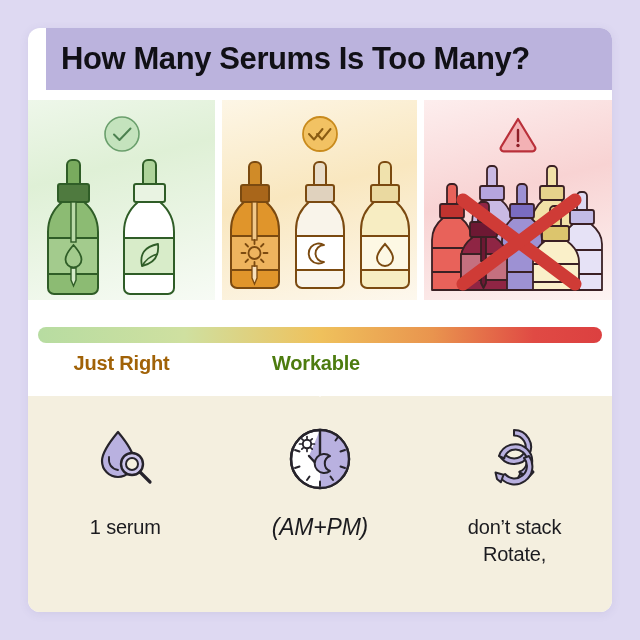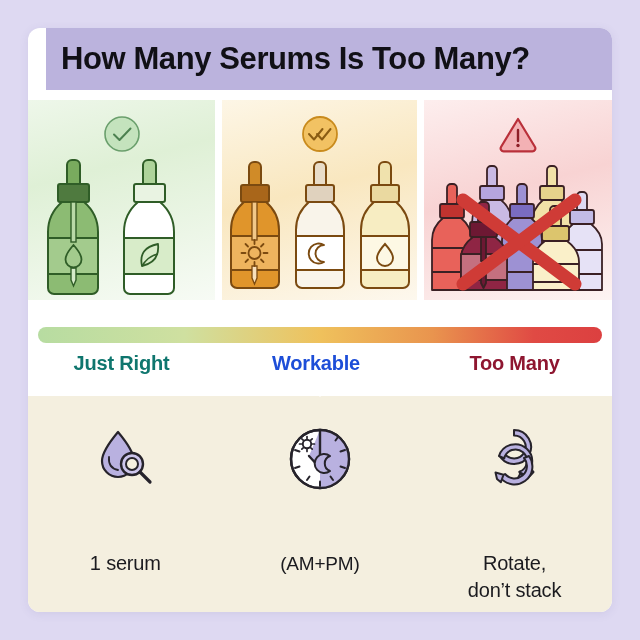--- a/index.html
+++ b/index.html
@@ -87,22 +87,22 @@
     left: 0; top: 324px;
     width: 584px;
     display: flex;
   }
   .scale-label {
     text-align: center;
     font-size: 20px;
     font-weight: 700;
     letter-spacing: -0.2px;
   }
-  .scale-label.l1 { width: 187px; color: #0f766e; }
-  .scale-label.l2 { width: 202px; color: #1d4ed8; }
+  .scale-label.l1 { width: 187px; color: #a16207; }
+  .scale-label.l2 { width: 202px; color: #4d7c0f; }
   .scale-label.l3 { width: 195px; color: #8e1630; }
 
   
   #footer {
     position: absolute;
     left: 0; bottom: 0;
     width: 584px; height: 216px;
     background: #f4efdf;
   }
   #footer-notch {
@@ -119,32 +119,31 @@
     position: absolute;
     left: 0; top: 24px;
     width: 584px;
     display: flex;
   }
   .tip {
     width: 194.6px;
     display: flex;
     flex-direction: column;
     align-items: center;
-    gap: 36px;
   }
   .tip-icon { height: 78px; display:flex; align-items:center; justify-content:center; }
   .tip-text {
     margin-top: 16px;
     text-align: center;
     font-size: 20px;
     line-height: 27px;
     color: #1b1b1f;
     letter-spacing: -0.2px;
   }
-  .tip-sub { font-size: 19px; }
+  .tip-sub { font-size: 23px; font-style: italic; }
 </style>
 </head>
 <body>
 
 <div id="card">
 
   <div id="title-band">
     <div id="title-text">How Many Serums Is Too Many?</div>
   </div>
 
@@ -305,21 +304,20 @@
         </svg>
       </div>
     </div>
   </div>
 
   <div id="scale-bar"></div>
 
   <div id="scale-labels">
     <div class="scale-label l1">Just Right</div>
     <div class="scale-label l2">Workable</div>
-    <div class="scale-label l3">Too Many</div>
   </div>
 
   <div id="footer">
     <div id="footer-notch"></div>
 
     <div id="tips">
 
       <div class="tip">
         <div class="tip-icon">
           <svg width="74" height="74" viewBox="0 0 74 74">
@@ -378,21 +376,21 @@
               <path d="M37 8 a17 17 0 1 1 -14.5 25.8 l4.8 -2.9 A11.5 11.5 0 1 0 37 13.5 z"></path>
               <path d="M49 50 l1.5 -6.5 l6 6.5 l-6 6.5 z"></path>
               <path d="M22 34 a17 17 0 1 1 22.5 21 l-2.2 -5.2 A11.5 11.5 0 1 0 27.2 36.5 z"></path>
               <path d="M46 57.5 l-6.5 1 l4.2 -7.6 l7.4 3.3 z"></path>
               <path d="M52 34 a17 17 0 1 1 -29 21 l5 -3 A11.5 11.5 0 1 0 47 36 z"></path>
               <path d="M20 57 l-1.5 -6.5 l8 2.2 l-2.6 7.6 z"></path>
             </g>
           </svg>
         </div>
         <div class="tip-text">
+          <div>don’t stack</div>
           <div>Rotate,</div>
-          <div>don’t stack</div>
         </div>
       </div>
 
     </div>
   </div>
 
 </div>
 
 </body></html>

